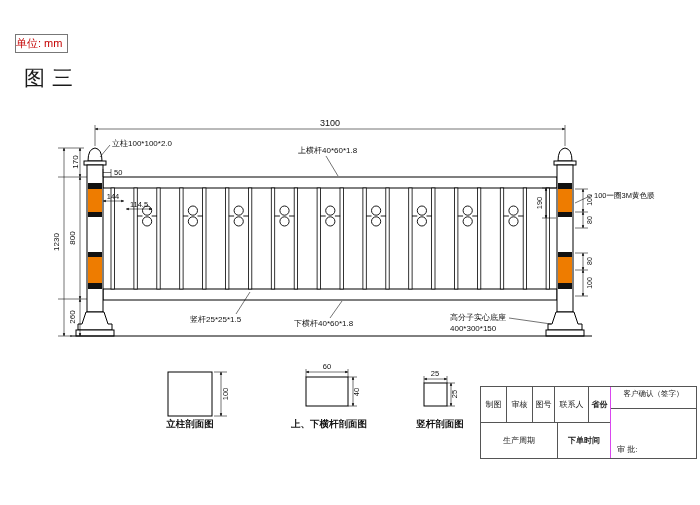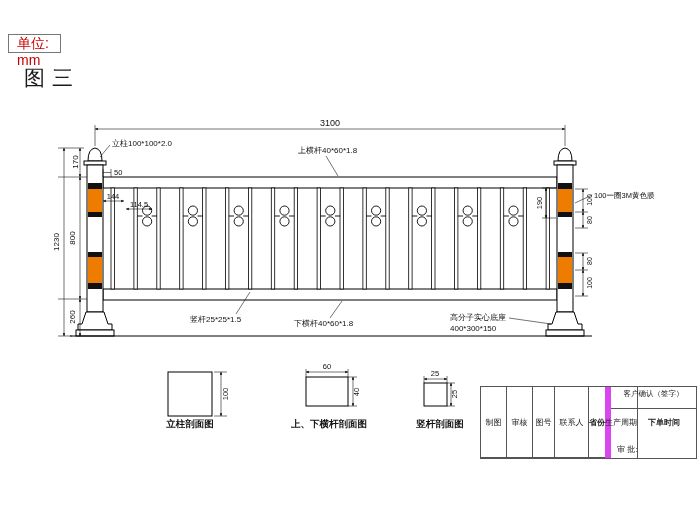--- a/index.html
+++ b/index.html
@@ -1,27 +1,27 @@
 <!DOCTYPE html>
 <html><head>
 <meta charset="utf-8">
 <style>
   *{margin:0;padding:0;box-sizing:border-box;}
   body{background:#ddd;font-family:"Liberation Sans","DejaVu Sans",sans-serif;}
   .canvas{position:relative;width:700px;height:505px;background:#ffffff;overflow:hidden;}
   .canvas > svg{position:absolute;left:0;top:0;}
   svg text{font-family:"Liberation Sans","DejaVu Sans",sans-serif;fill:#111;}
-  .unit-box{position:absolute;left:8px;top:34px;width:53px;height:19px;border:1px solid #777;
-            color:#c40000;font-size:14px;line-height:17px;padding-left:8px;background:#fff;}
+  .unit-box{position:absolute;left:15px;top:34px;width:53px;height:19px;border:1px solid #777;
+            color:#c40000;font-size:11px;line-height:17px;padding-left:0;background:#fff;}
   .fig-title{position:absolute;top:64px;left:0;width:640px;text-align:left;
              font-size:21px;letter-spacing:7px;color:#1a1a1a;font-weight:400;margin-left:24px;}
   
   .title-block{position:absolute;left:480px;top:386px;width:217px;height:73px;border:1px solid #555;
                display:flex;font-size:8px;color:#222;background:#fff;}
-  .tb-left{width:130px;display:flex;flex-direction:row;border-right:6px solid #d946ef;}
+  .tb-left{width:130px;display:flex;flex-direction:column;border-right:1px solid #d946ef;}
   .tb-row{flex:1;display:flex;}
   .tb-row.hdr{border-bottom:1px solid #555;}
   .tb-cell{border-right:1px solid #555;display:flex;align-items:center;justify-content:center;
            white-space:nowrap;overflow:hidden;}
   .tb-cell:last-child{border-right:none;font-weight:bold;}
   .w1{width:26px}.w2{width:26px}.w3{width:22px}.w4{width:34px}.w5{flex:1}
   .v1{width:52px}.v2{flex:1}
   .tb-right{flex:1;display:flex;flex-direction:column;gap:33px;}
   .tb-confirm{flex:1;border-bottom:1px solid #555;padding:2px 3px;font-size:7.5px;text-align:center;}
   .tb-approve{flex:1;display:flex;align-items:center;padding-left:6px;text-align:right;}

